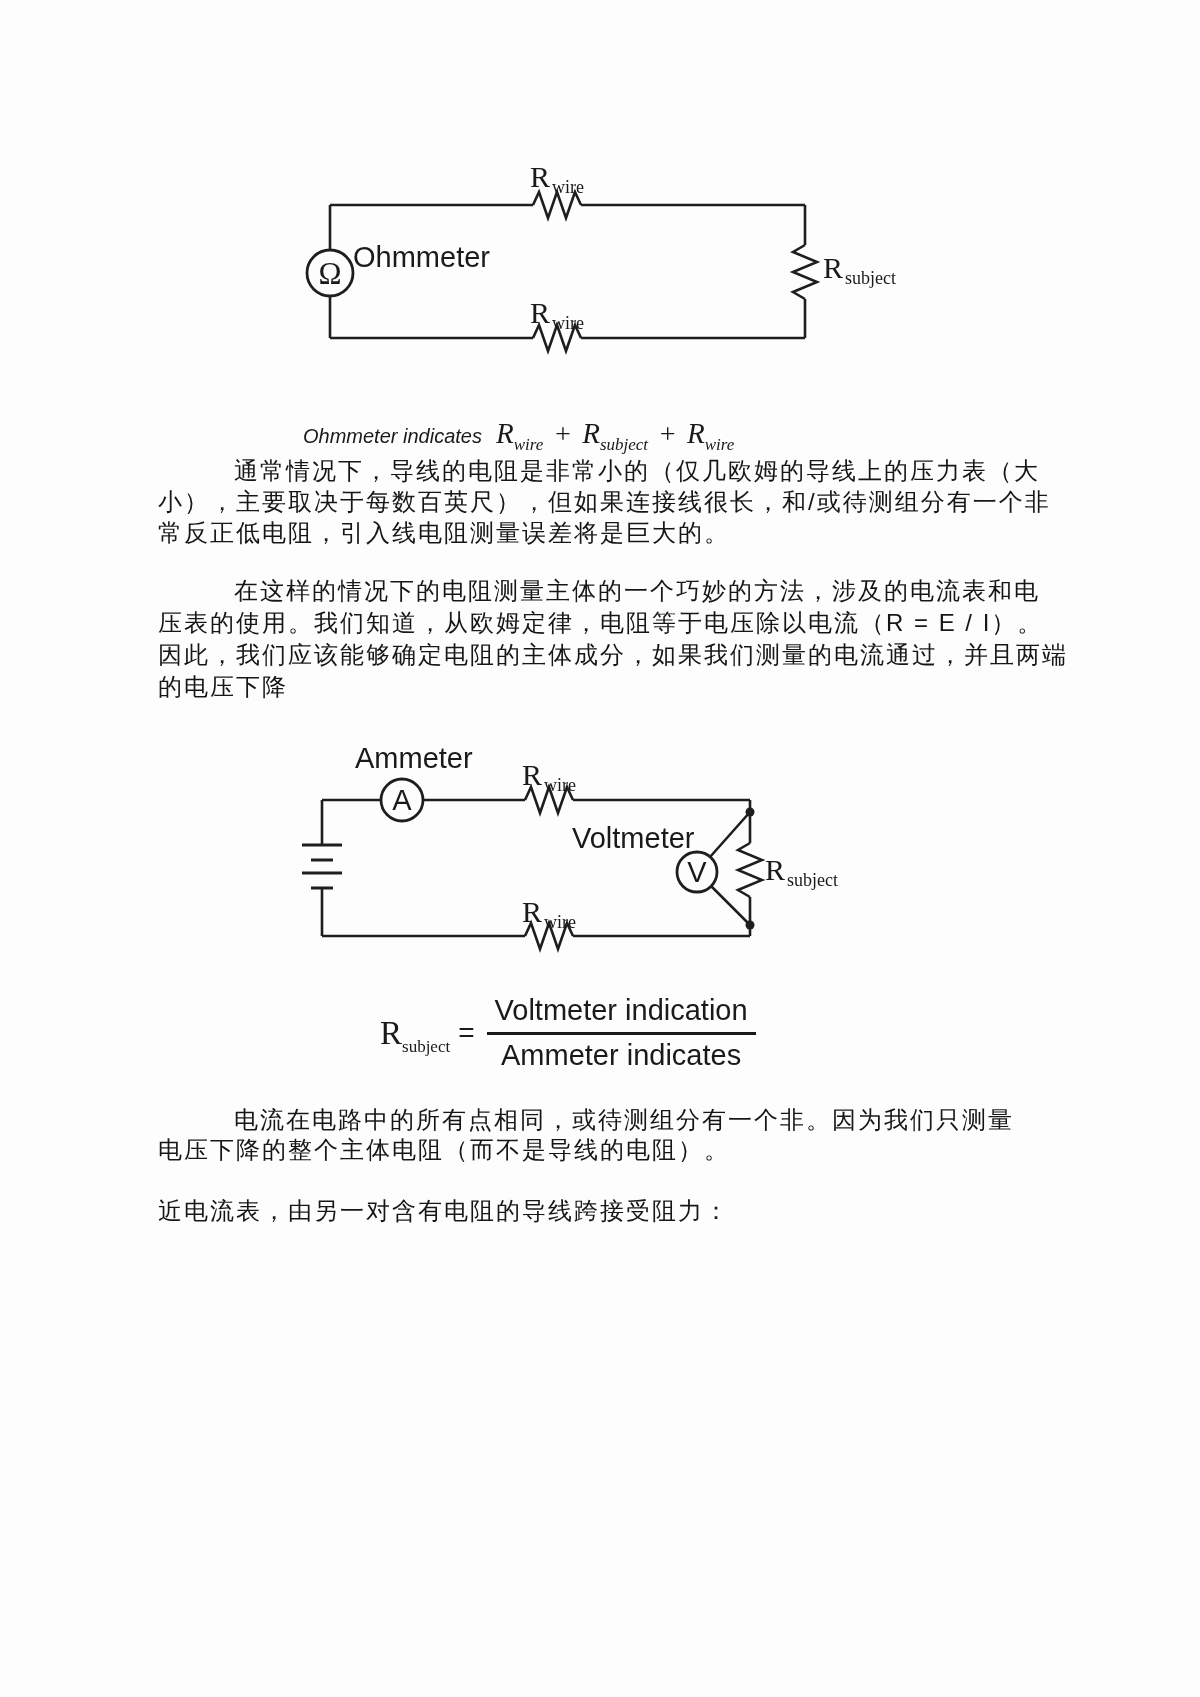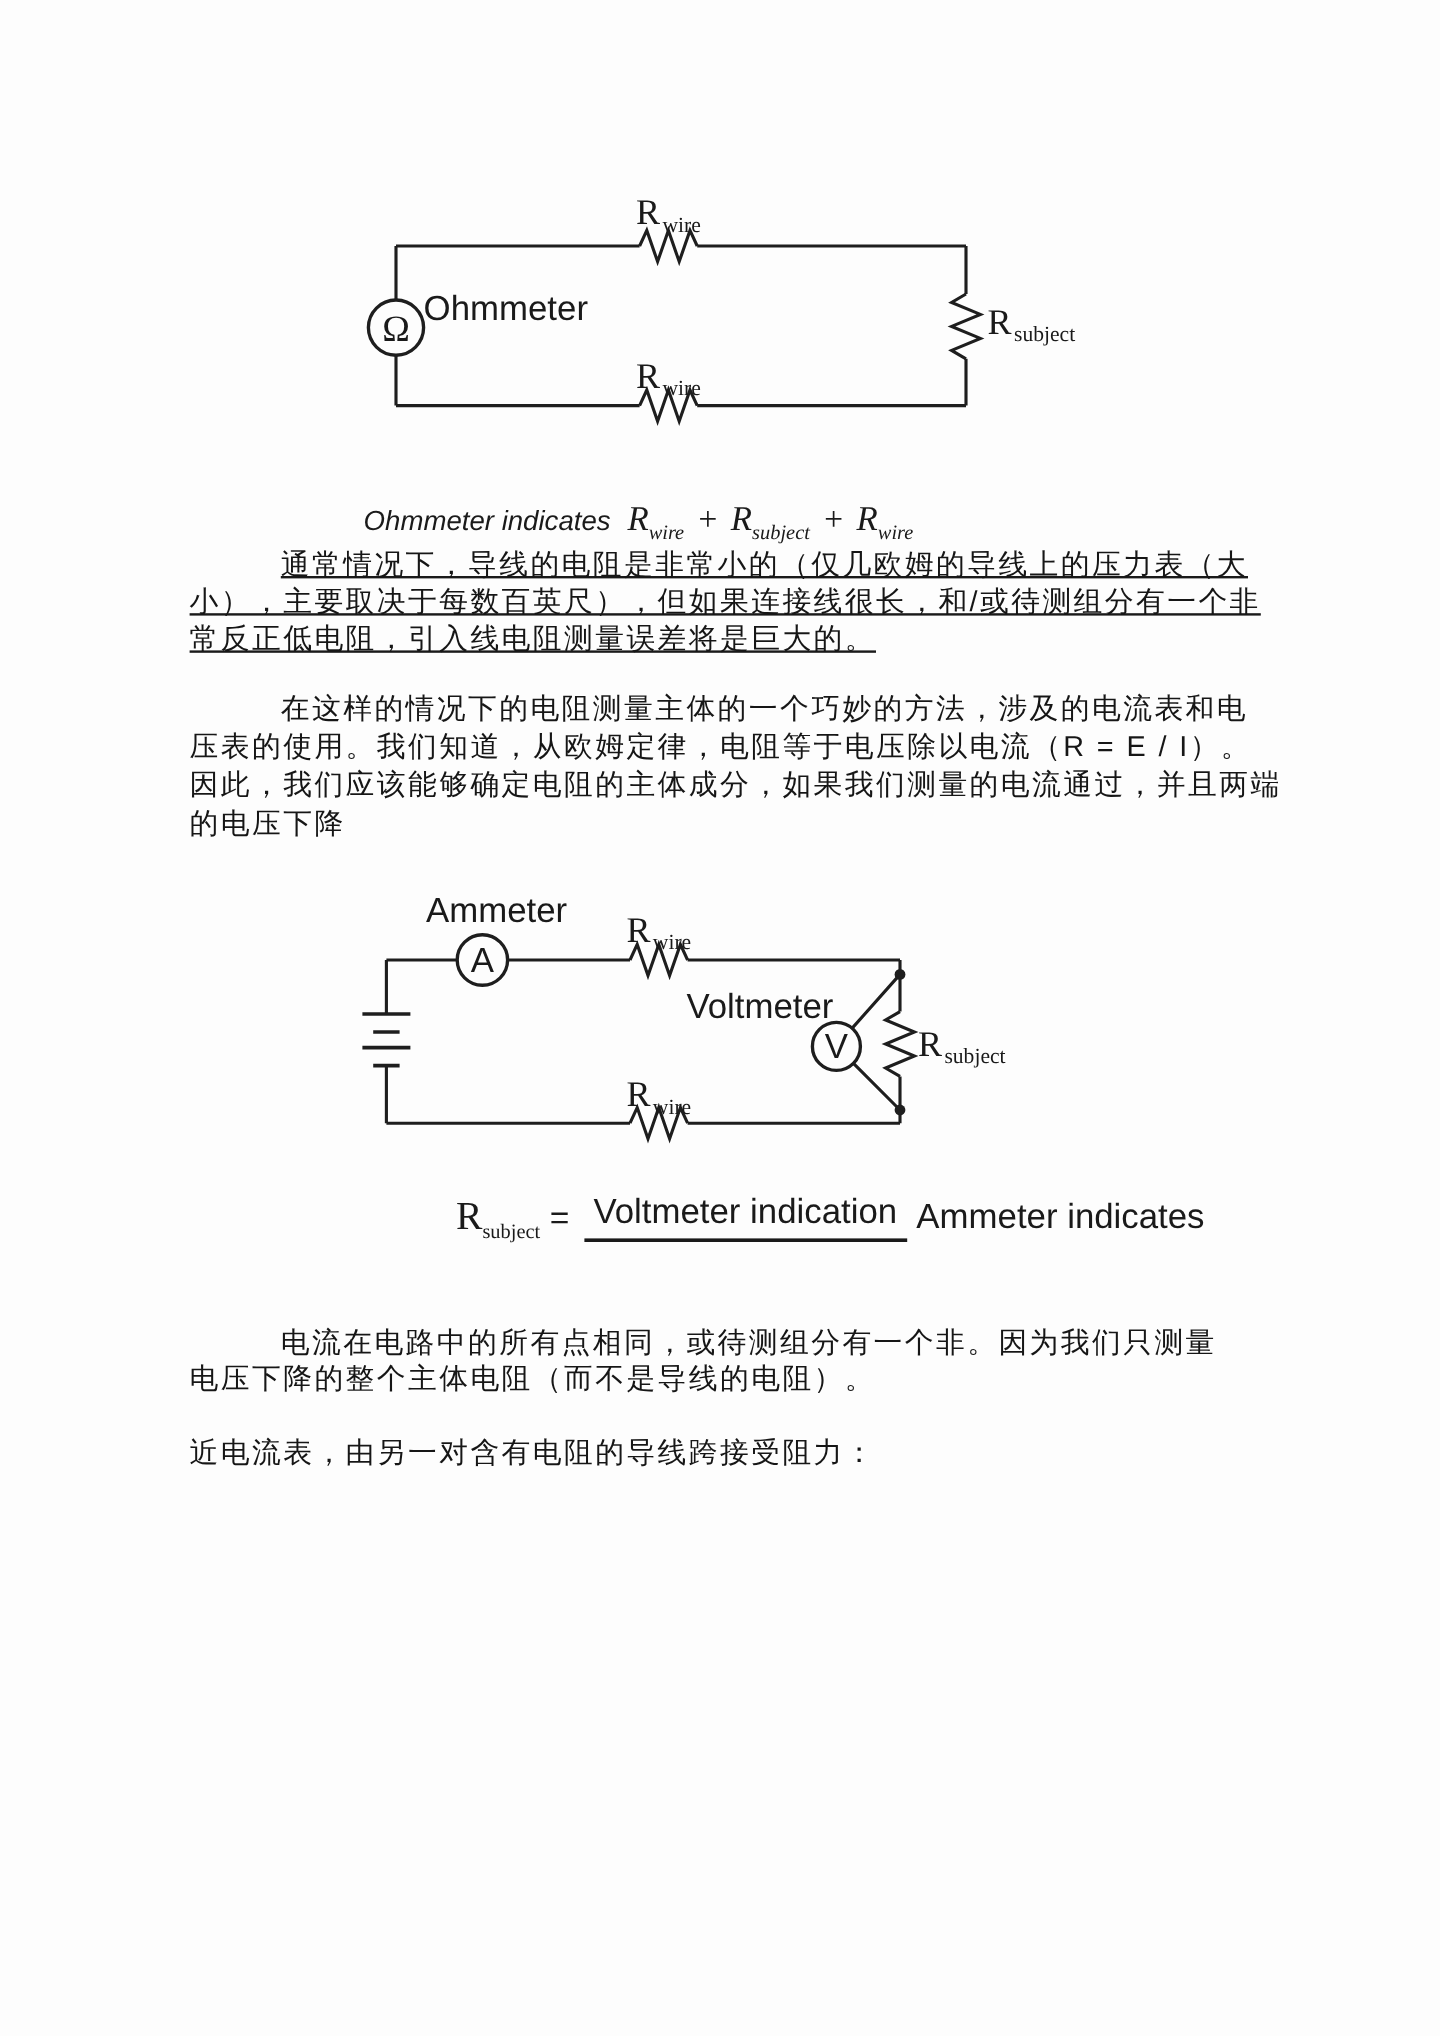--- a/index.html
+++ b/index.html
@@ -14,21 +14,21 @@
   .serif-r{font-family:"Liberation Serif",serif;font-size:30px;}
   .serif-sub{font-family:"Liberation Serif",serif;font-size:18px;}
   .meter-glyph{font-family:"Liberation Serif",serif;font-size:31px;}
   .meter-letter{font-family:"Liberation Sans",sans-serif;font-size:29px;}
 
   
   .caption{
     left:303px;top:381px;display:flex;align-items:baseline;
     font-style:italic;white-space:nowrap;
   }
-  .caption .prefix{font-family:"Liberation Sans",sans-serif;font-size:23px;margin-right:14px;}
+  .caption .prefix{font-family:"Liberation Sans",sans-serif;font-size:20px;margin-right:14px;}
   .caption .term{font-family:"Liberation Serif",serif;font-size:29px;margin-top:36px;}
   .caption .term sub{font-size:17px;line-height:0;}
   .caption .op{font-family:"Liberation Serif",serif;font-size:28px;margin:0 10px;}
 
   
   .para{left:158px;width:930px;}
   .cjk{
     font-size:24px;letter-spacing:2px;white-space:nowrap;color:#161616;
     font-family:"Liberation Sans",sans-serif;
   }
@@ -38,21 +38,21 @@
   .p4 .cjk{line-height:33px;}
   .indent{padding-left:76px;}
 
   
   .formula{
     left:380px;top:994px;display:flex;align-items:center;white-space:nowrap;
   }
   .formula .lhs{font-family:"Liberation Serif",serif;font-size:33px;}
   .formula .lhs sub{font-size:17px;line-height:0;}
   .formula .eq{font-size:28px;margin:0 12px 0 8px;}
-  .frac{display:inline-flex;text-align:center;font-size:29px;}
+  .frac{display:inline-flex;flex-direction:column;text-align:center;font-size:29px;}
   .frac .num{padding:0 8px 5px;border-bottom:3px solid #1a1a1a;}
   .frac .den{padding:4px 8px 0;}
 </style>
 </head>
 <body>
 
 <div class="page">
 
   <svg class="abs" style="left:280px;top:140px;" width="640" height="230" viewBox="0 0 640 230">
     <g stroke="#1e1e1e" stroke-width="2.6" fill="none">
@@ -77,21 +77,21 @@
 
   <div class="abs caption">
     <span class="prefix">Ohmmeter indicates</span>
     <span class="term"><span>R</span><sub>wire</sub></span>
     <span class="op">+</span>
     <span class="term"><span>R</span><sub>subject</sub></span>
     <span class="op">+</span>
     <span class="term"><span>R</span><sub>wire</sub></span>
   </div>
 
-  <div class="abs para p1" style="top:455px;text-decoration:underline;">
+  <div class="abs para p1" style="top:455px;">
     <div class="cjk indent">通常情况下，导线的电阻是非常小的（仅几欧姆的导线上的压力表（大</div>
     <div class="cjk">小），主要取决于每数百英尺），但如果连接线很长，和/或待测组分有一个非</div>
     <div class="cjk">常反正低电阻，引入线电阻测量误差将是巨大的。</div>
   </div>
 
   <div class="abs para p2" style="top:575px;">
     <div class="cjk indent">在这样的情况下的电阻测量主体的一个巧妙的方法，涉及的电流表和电</div>
     <div class="cjk">压表的使用。我们知道，从欧姆定律，电阻等于电压除以电流（R = E / I）。</div>
     <div class="cjk">因此，我们应该能够确定电阻的主体成分，如果我们测量的电流通过，并且两端</div>
     <div class="cjk">的电压下降</div>

